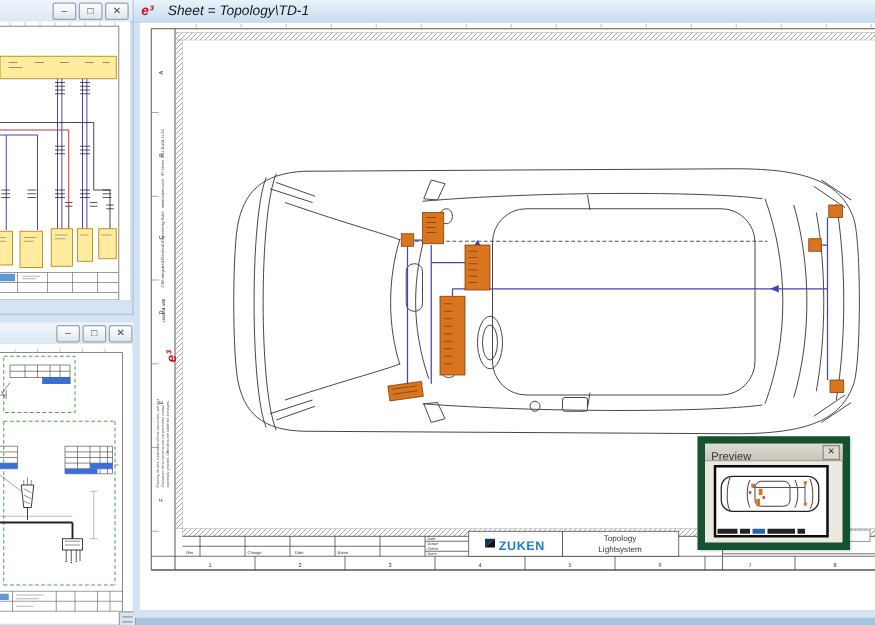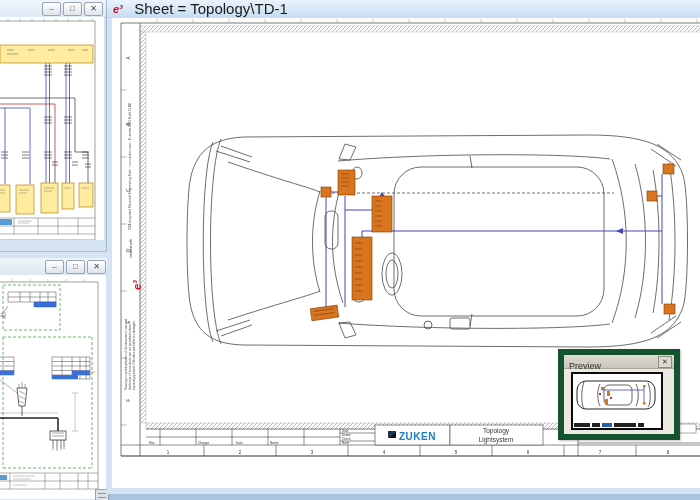--- a/index.html
+++ b/index.html
@@ -15,22 +15,22 @@
     position:relative;height:17px;
     background:linear-gradient(#f0f5fb,#dce8f4);
     border-bottom:1px solid #aebfd2;
   }
   .tbar.active{
     height:18px;
     background:linear-gradient(#e9f3fc,#c6dcf1);
     border-bottom:1px solid #7f9db9;
   }
   .tbar .ttl{
-    font-size:15px;color:#1a1a1a;line-height:18px;padding-left:4px;
-    white-space:nowrap;display:inline-block;vertical-align:top;
+    font-size:11px;color:#1a1a1a;line-height:18px;padding-left:4px;
+    white-space:nowrap;display:inline-block;vertical-align:top;font-style:italic;
   }
   .brand{
     color:#cc1122;font-weight:bold;font-style:italic;font-size:11px;
     line-height:18px;padding:0 3px 0 6px;display:inline-block;vertical-align:top;
   }
   .winbtns{position:absolute;top:2px;right:3px;display:flex;gap:2px;}
   .wbtn{
     width:17px;height:12px;display:inline-block;text-align:center;
     font-size:8px;line-height:11px;color:#444;
     background:linear-gradient(#ffffff,#dfe5ec);

